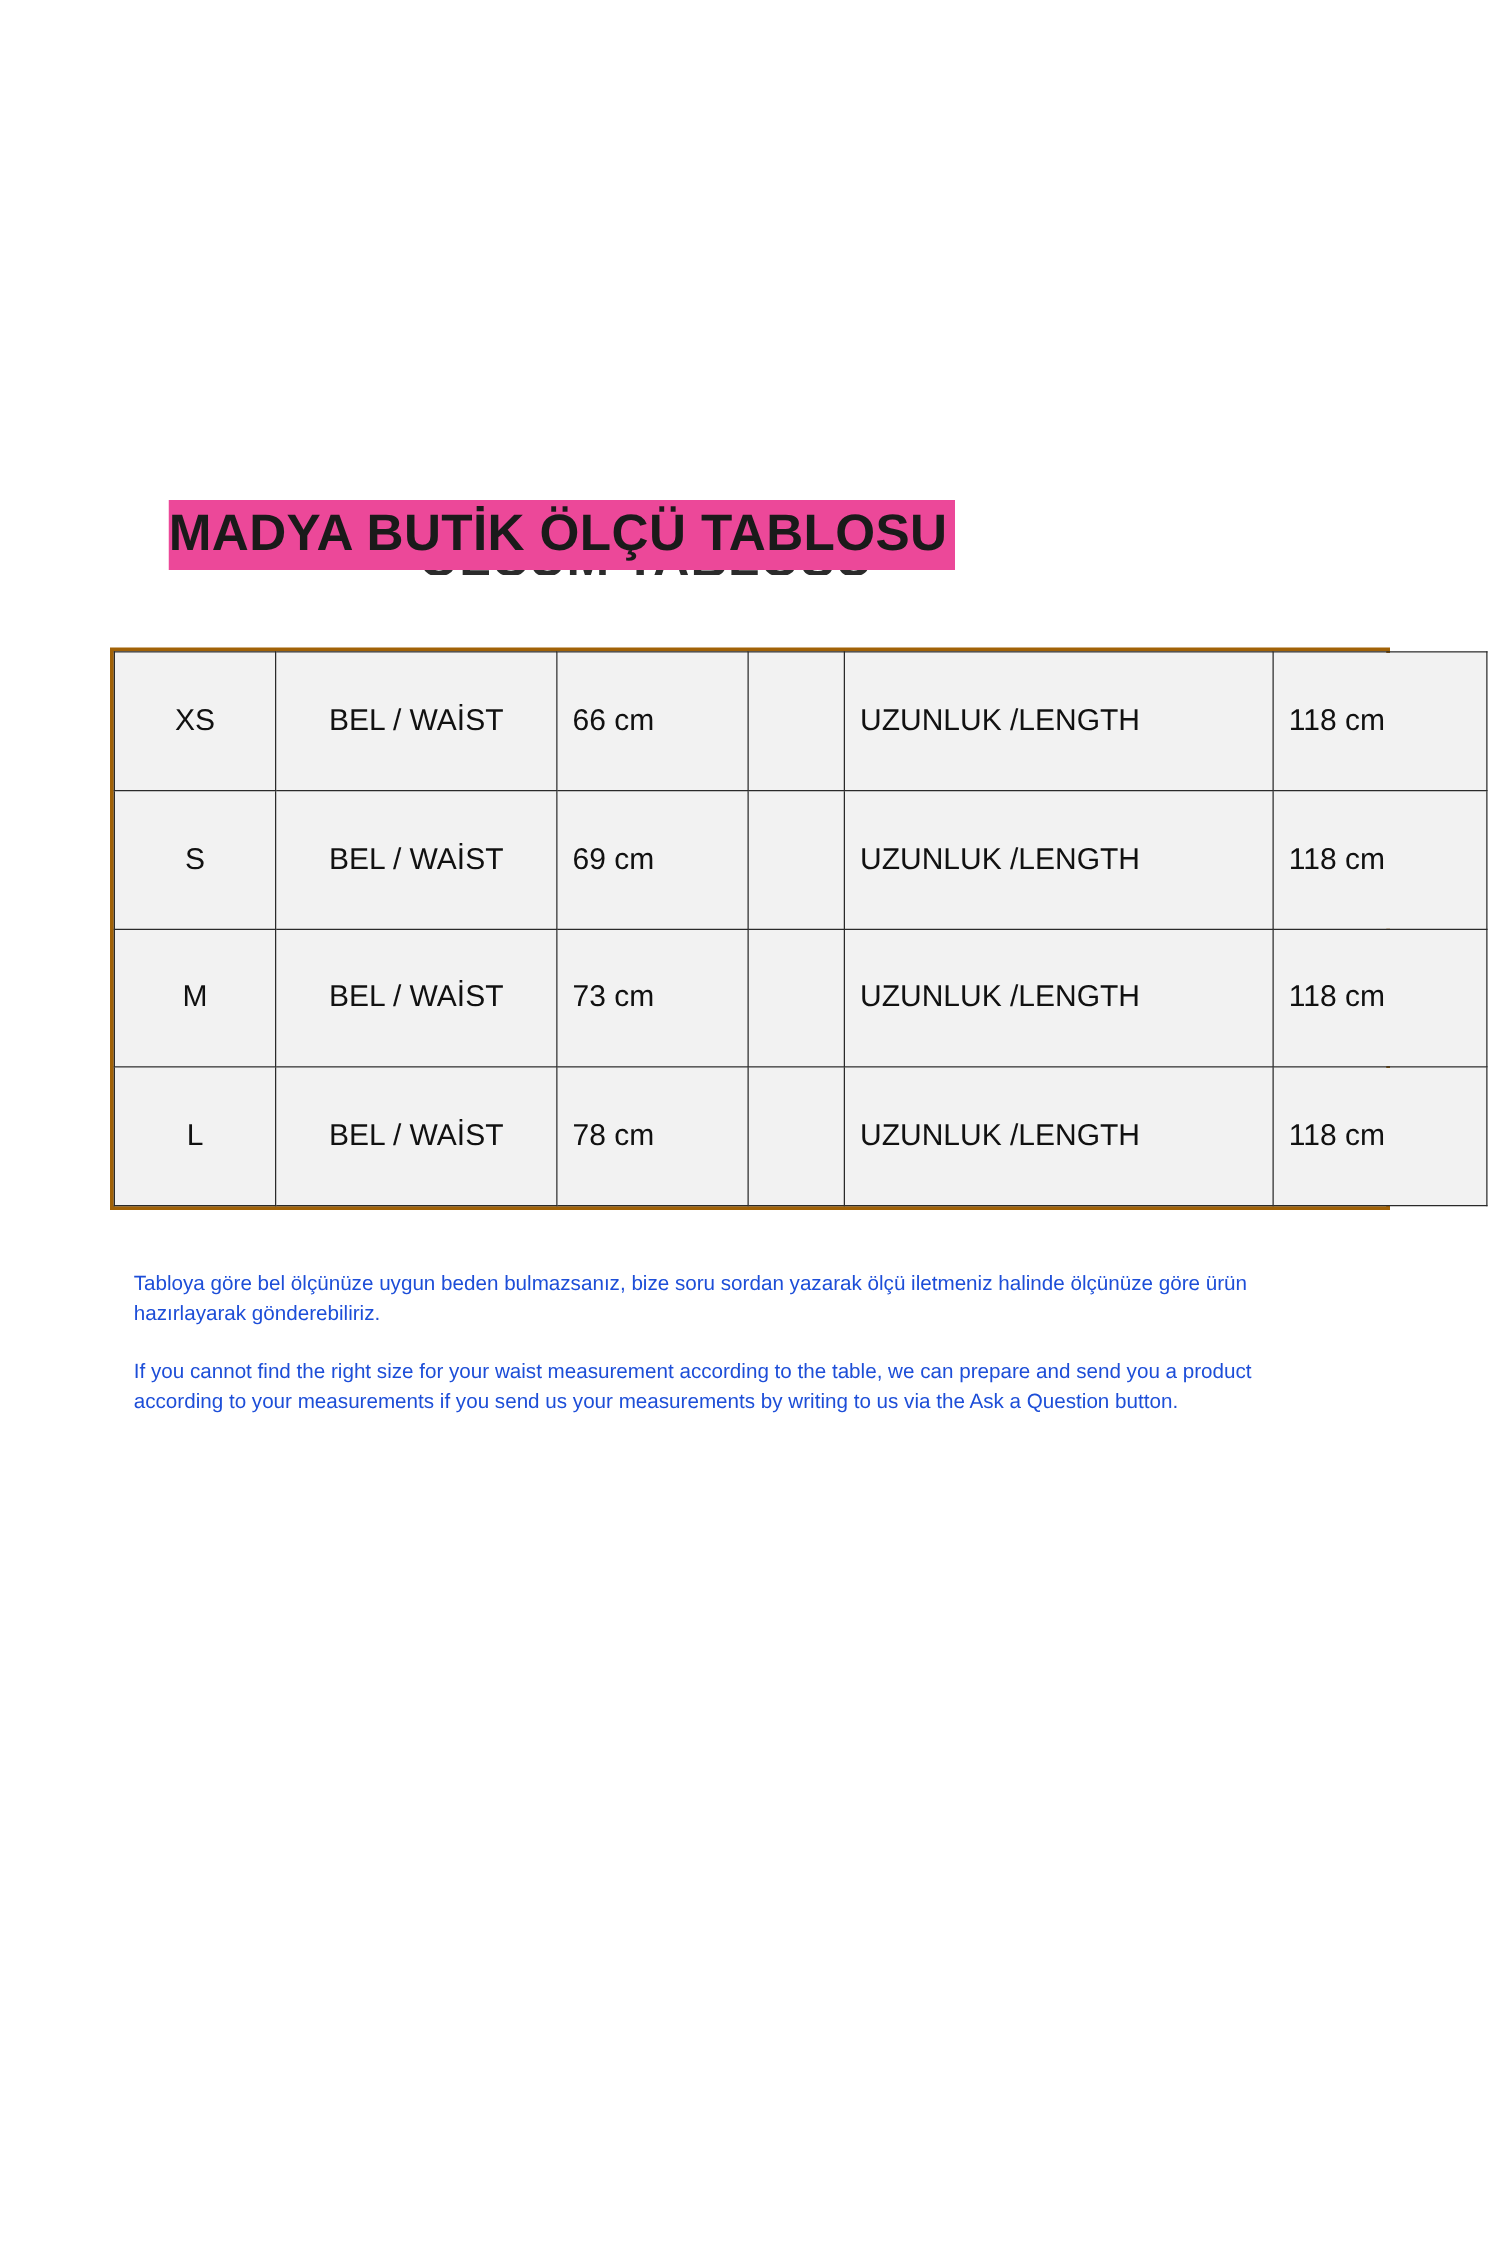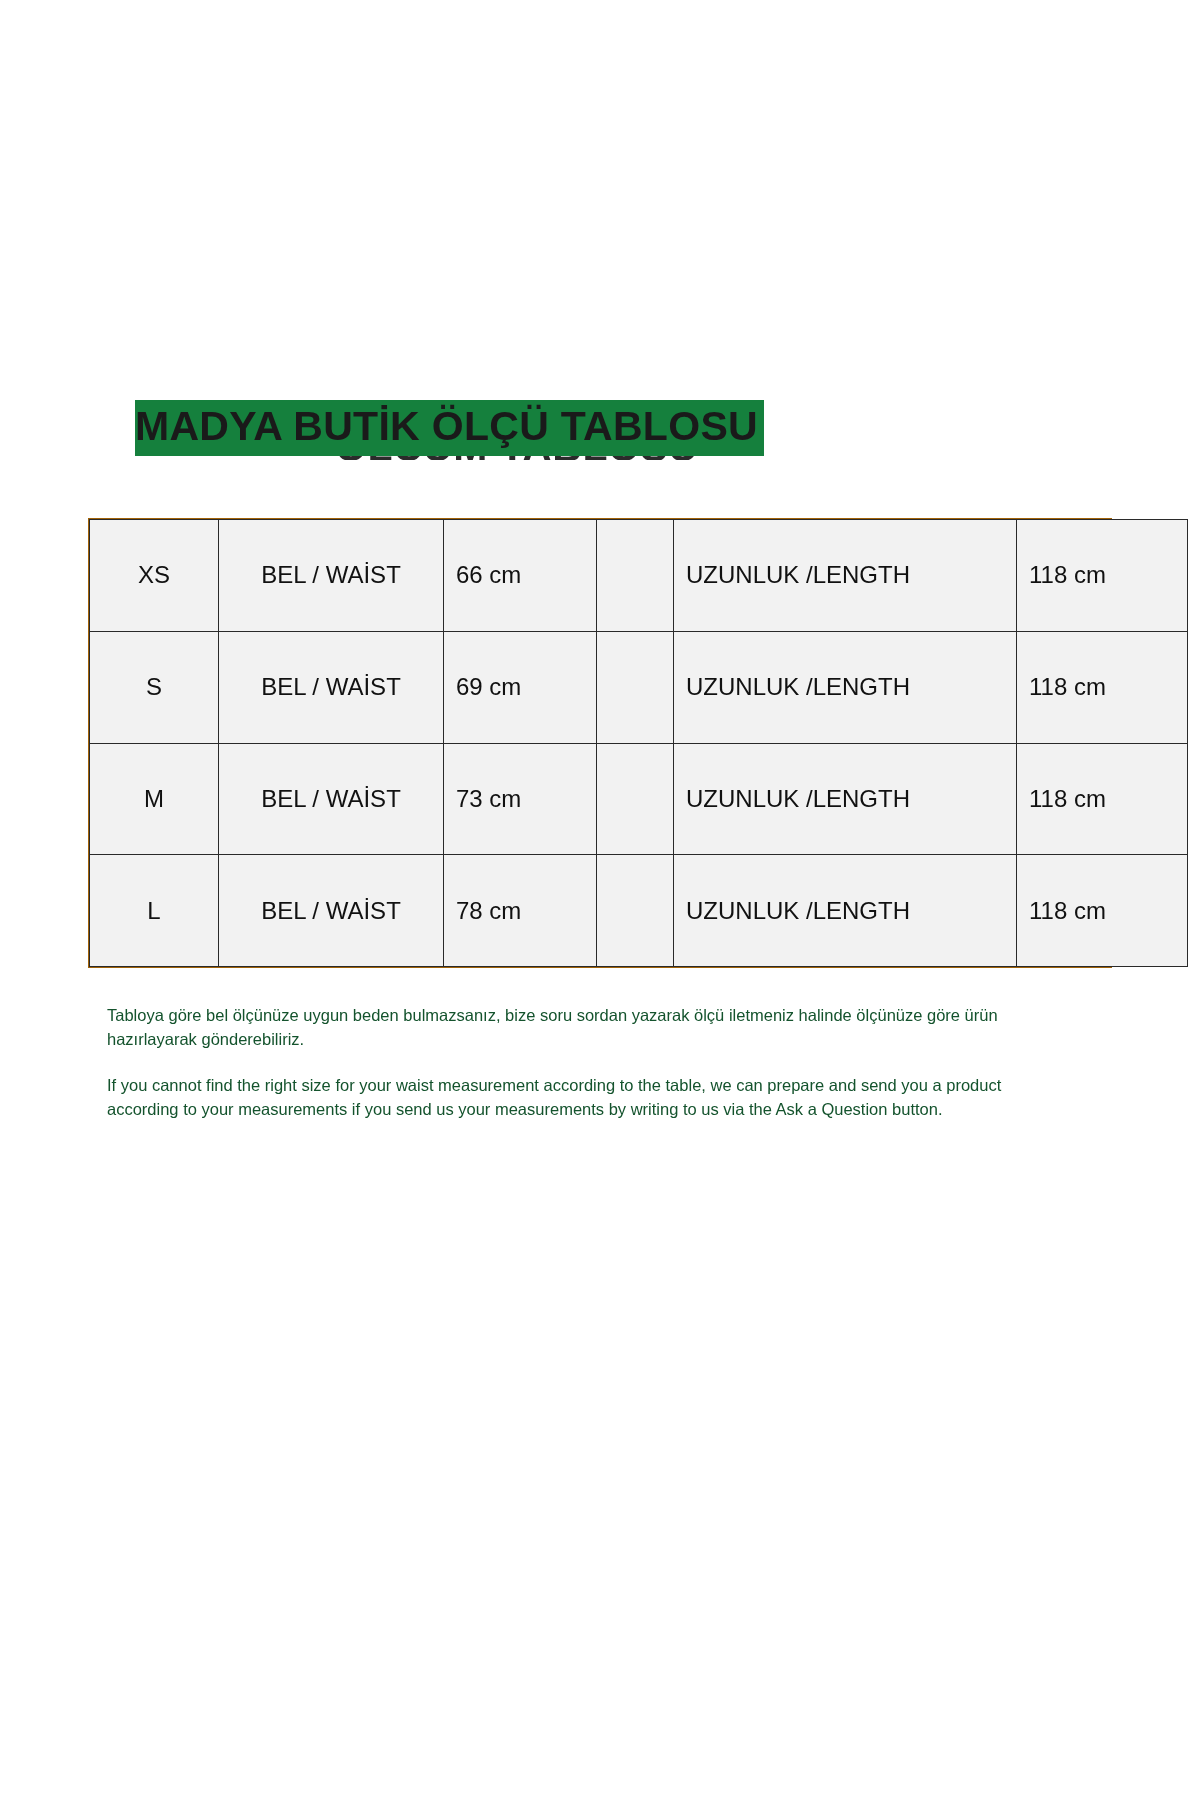--- a/index.html
+++ b/index.html
@@ -48,32 +48,32 @@
   }
   .title-main {
     position: absolute;
     left: 45px;
     top: 0px;
     font-size: 41px;
     font-weight: 700;
     letter-spacing: 0.3px;
     color: #1a1a1a;
     white-space: nowrap;
-    background: #15803d;
+    background: #ec4899;
     padding: 3px 6px 6px 0;
   }
 
   
   .table-wrap {
     position: absolute;
     left: 88px;
     top: 518px;
     width: 1024px;
     height: 450px;
-    border: 1px solid #a16207;
+    border: 3px solid #a16207;
     box-sizing: border-box;
     background: #ffffff;
   }
   table.size-table {
     border-collapse: collapse;
     width: 100%;
     height: 100%;
     table-layout: fixed;
   }
   table.size-table td {
@@ -118,22 +118,22 @@
   
   .notes {
     position: absolute;
     left: 107px;
     top: 1000px;
     width: 940px;
   }
   .note-p {
     font-size: 16.5px;
     line-height: 1.45;
-    color: #14532d;
-    margin: 4px 0 22px 0;
+    color: #1d4ed8;
+    margin: 16px 0 22px 0;
   }
 </style>
 </head>
 <body>
 
 <div class="page">
 
   <div class="title-block">
     <div class="title-ghost">ÖLÇÜM TABLOSU</div>
     <div class="title-main">MADYA BUTİK ÖLÇÜ TABLOSU</div>

